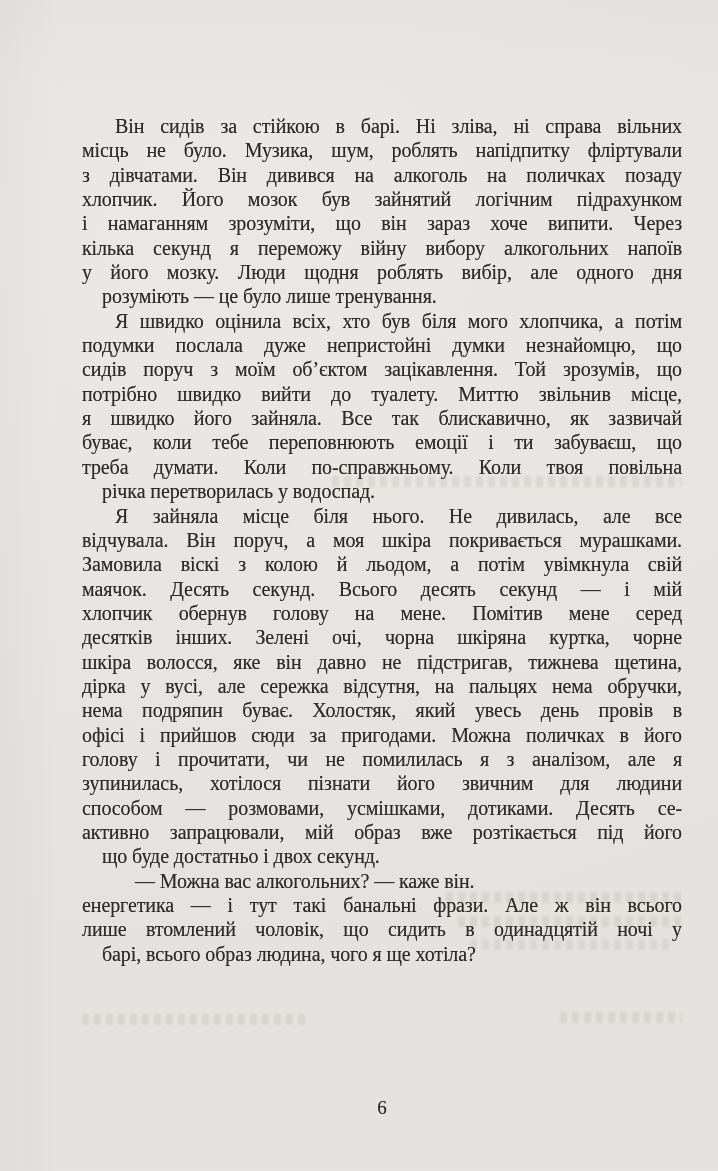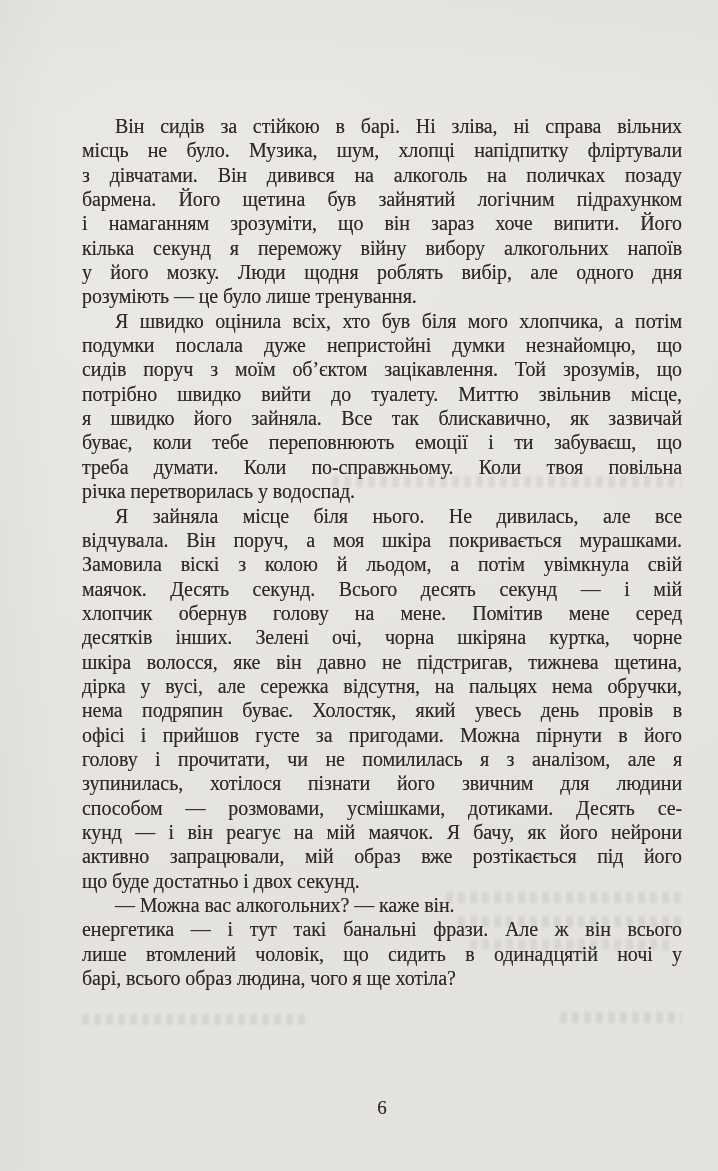--- a/index.html
+++ b/index.html
@@ -46,21 +46,21 @@
     font-size: 20px;
     line-height: 24.35px;
     letter-spacing: -0.1px;
     color: #2d2a28;
     text-shadow: 0 0 0.4px rgba(45,42,40,0.55);
   }
   .line {
     text-align: justify;
     text-align-last: justify;
   }
-  .line.last { text-align-last: left; }
+  .line.last { text-align-last: left; margin-left: 20px; }
   .line.first { text-indent: 33px; }
   .page-number {
     position: absolute;
     left: 82px;
     top: 1097px;
     width: 600px;
     text-align: center;
     font-size: 19px;
     color: #2d2a28;
     text-shadow: 0 0 0.4px rgba(45,42,40,0.5);
@@ -85,49 +85,48 @@
 
   <div class="bleed" style="left:332px; top:476px; width:350px;"></div>
   <div class="bleed" style="left:446px; top:892px; width:236px;"></div>
   <div class="bleed" style="left:458px; top:916px; width:224px;"></div>
   <div class="bleed" style="left:470px; top:939px; width:200px; opacity:0.09;"></div>
   <div class="bleed" style="left:82px;  top:1014px; width:228px;"></div>
   <div class="bleed" style="left:560px; top:1012px; width:122px;"></div>
 
   <div class="text-block">
       <div class="line first">Він сидів за стійкою в барі. Ні зліва, ні справа вільних</div>
-      <div class="line">місць не було. Музика, шум, хлопці напідпитку фліртували</div>
+      <div class="line">місць не було. Музика, шум, роблять напідпитку фліртували</div>
       <div class="line">з дівчатами. Він дивився на алкоголь на поличках позаду</div>
-      <div class="line">бармена. Його щетина був зайнятий логічним підрахунком</div>
-      <div class="line">і намаганням зрозуміти, що він зараз хоче випити. Його</div>
+      <div class="line">хлопчик. Його мозок був зайнятий логічним підрахунком</div>
+      <div class="line">і намаганням зрозуміти, що він зараз хоче випити. Через</div>
       <div class="line">кілька секунд я переможу війну вибору алкогольних напоїв</div>
       <div class="line">у його мозку. Люди щодня роблять вибір, але одного дня</div>
       <div class="line last">розуміють — це було лише тренування.</div>
       <div class="line first">Я швидко оцінила всіх, хто був біля мого хлопчика, а потім</div>
       <div class="line">подумки послала дуже непристойні думки незнайомцю, що</div>
       <div class="line">сидів поруч з моїм об’єктом зацікавлення. Той зрозумів, що</div>
       <div class="line">потрібно швидко вийти до туалету. Миттю звільнив місце,</div>
       <div class="line">я швидко його зайняла. Все так блискавично, як зазвичай</div>
       <div class="line">буває, коли тебе переповнюють емоції і ти забуваєш, що</div>
       <div class="line">треба думати. Коли по-справжньому. Коли твоя повільна</div>
       <div class="line last">річка перетворилась у водоспад.</div>
       <div class="line first">Я зайняла місце біля нього. Не дивилась, але все</div>
       <div class="line">відчувала. Він поруч, а моя шкіра покривається мурашками.</div>
       <div class="line">Замовила віскі з колою й льодом, а потім увімкнула свій</div>
       <div class="line">маячок. Десять секунд. Всього десять секунд — і мій</div>
       <div class="line">хлопчик обернув голову на мене. Помітив мене серед</div>
       <div class="line">десятків інших. Зелені очі, чорна шкіряна куртка, чорне</div>
       <div class="line">шкіра волосся, яке він давно не підстригав, тижнева щетина,</div>
       <div class="line">дірка у вусі, але сережка відсутня, на пальцях нема обручки,</div>
       <div class="line">нема подряпин буває. Холостяк, який увесь день провів в</div>
-      <div class="line">офісі і прийшов густе за пригодами. Можна пірнути в його</div>
+      <div class="line">офісі і прийшов сюди за пригодами. Можна поличках в його</div>
       <div class="line">голову і прочитати, чи не помилилась я з аналізом, але я</div>
       <div class="line">зупинилась, хотілося пізнати його звичним для людини</div>
       <div class="line">способом — розмовами, усмішками, дотиками. Десять се-</div>
-      <div class="line">кунд — і він реагує на мій маячок. Я бачу, як його нейрони</div>
       <div class="line">активно запрацювали, мій образ вже розтікається під його</div>
       <div class="line last">що буде достатньо і двох секунд.</div>
       <div class="line first last">— Можна вас алкогольних? — каже він.</div>
       <div class="line">енергетика — і тут такі банальні фрази. Але ж він всього</div>
       <div class="line">лише втомлений чоловік, що сидить в одинадцятій ночі у</div>
       <div class="line last">барі, всього образ людина, чого я ще хотіла?</div>
     </div>
 
   <div class="page-number">6</div>
 </div>

